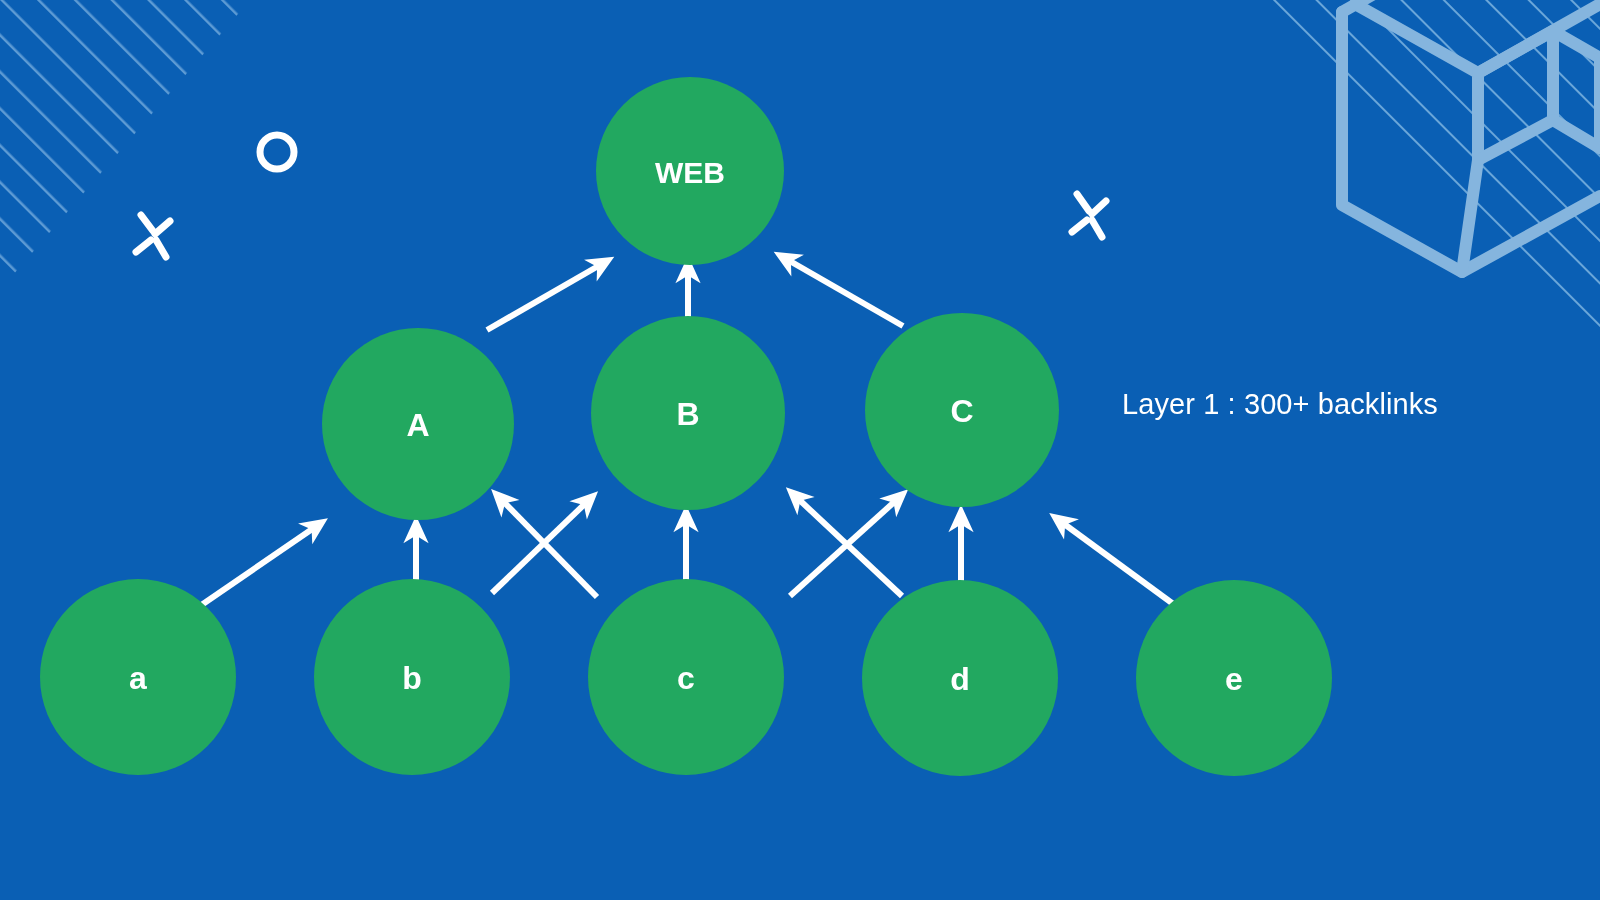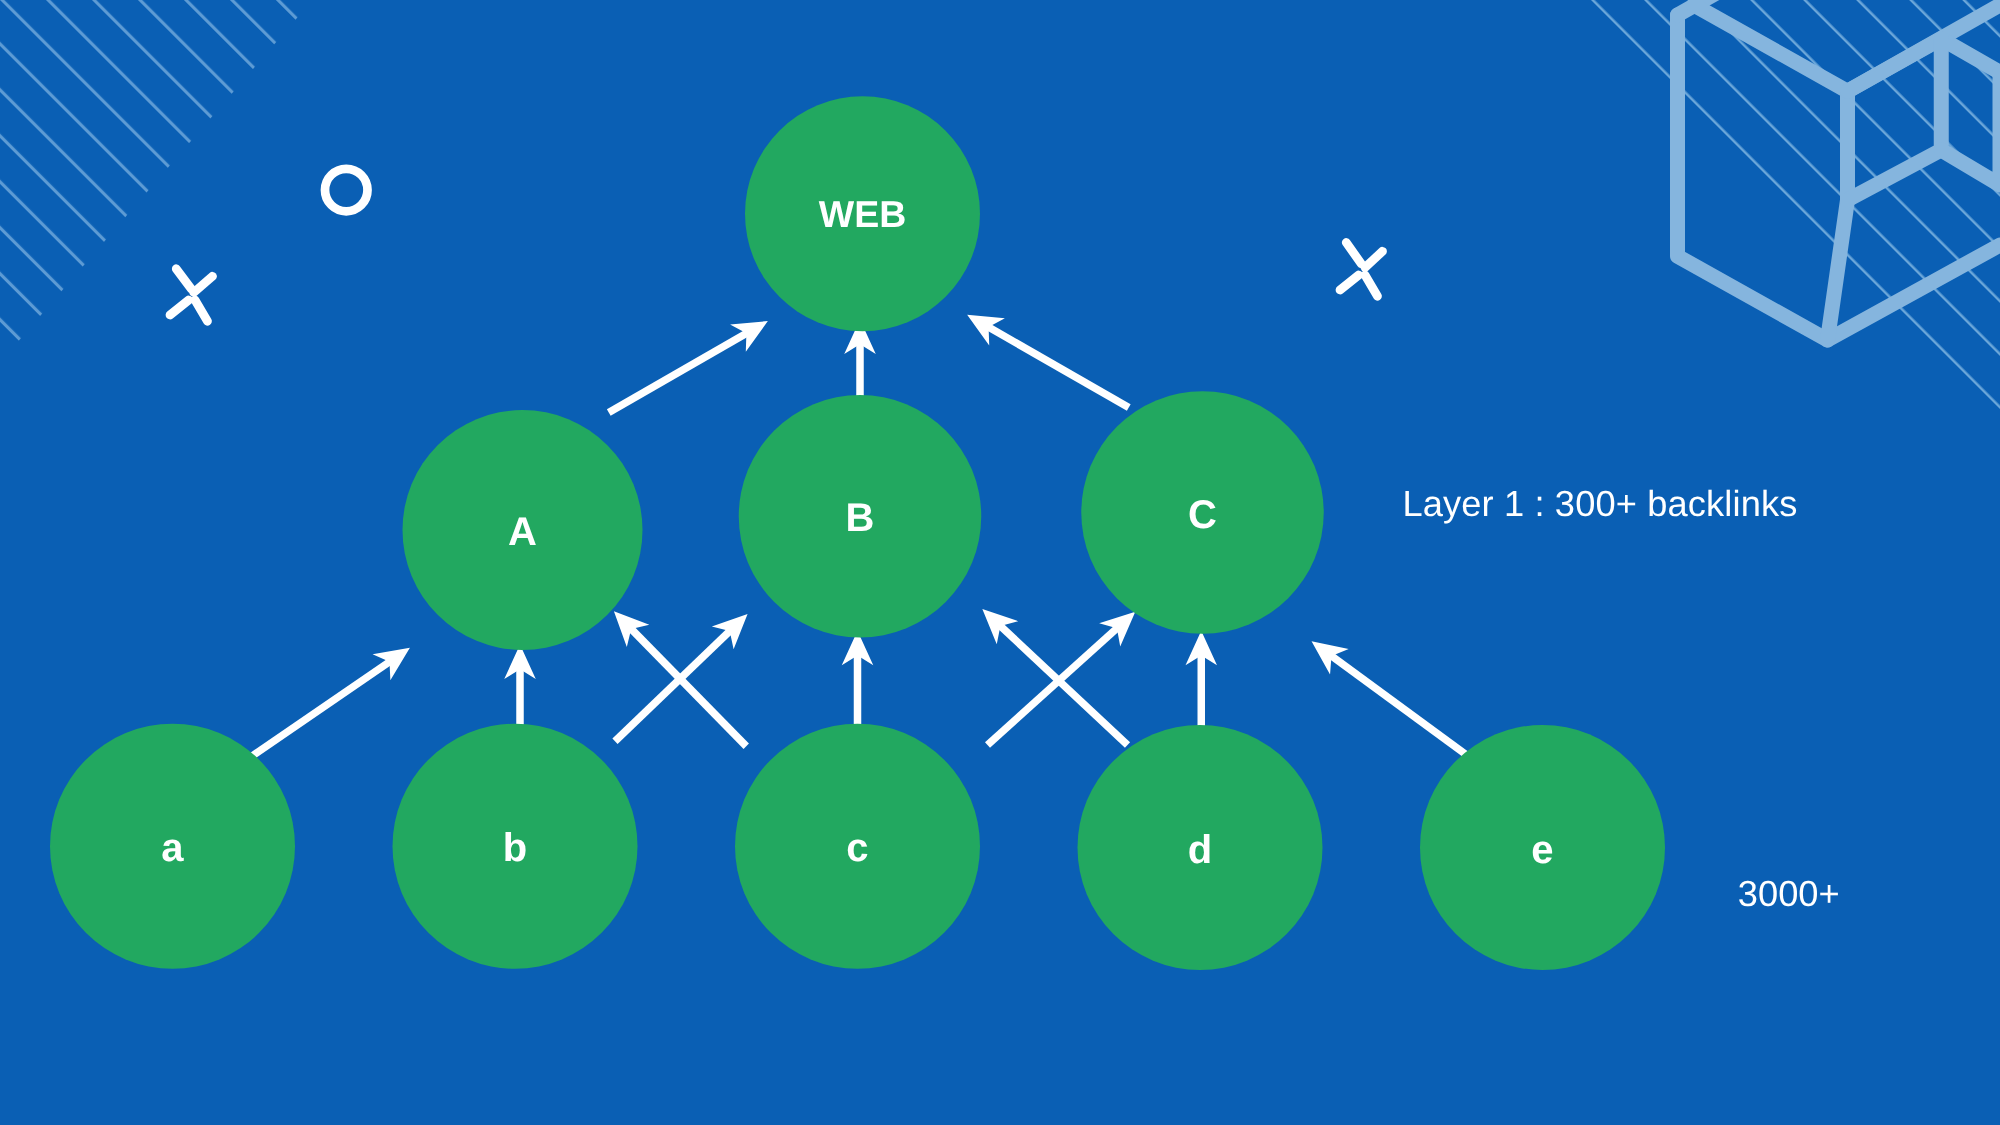--- a/index.html
+++ b/index.html
@@ -174,17 +174,16 @@
         <g>
           <circle cx="1234" cy="678" r="98" fill="#22a860"></circle>
           <text x="1234" y="679" class="node-label" font-size="32">e</text>
         </g>
       </g>
   </svg>
 
   <div class="layer-caption" id="layer1-caption">Layer 1 : 300+ backlinks</div>
 
   <div class="layer-caption" id="layer2-caption">
-    <div>3000+</div>
     
   </div>
 
 </div>
 
 </body></html>

